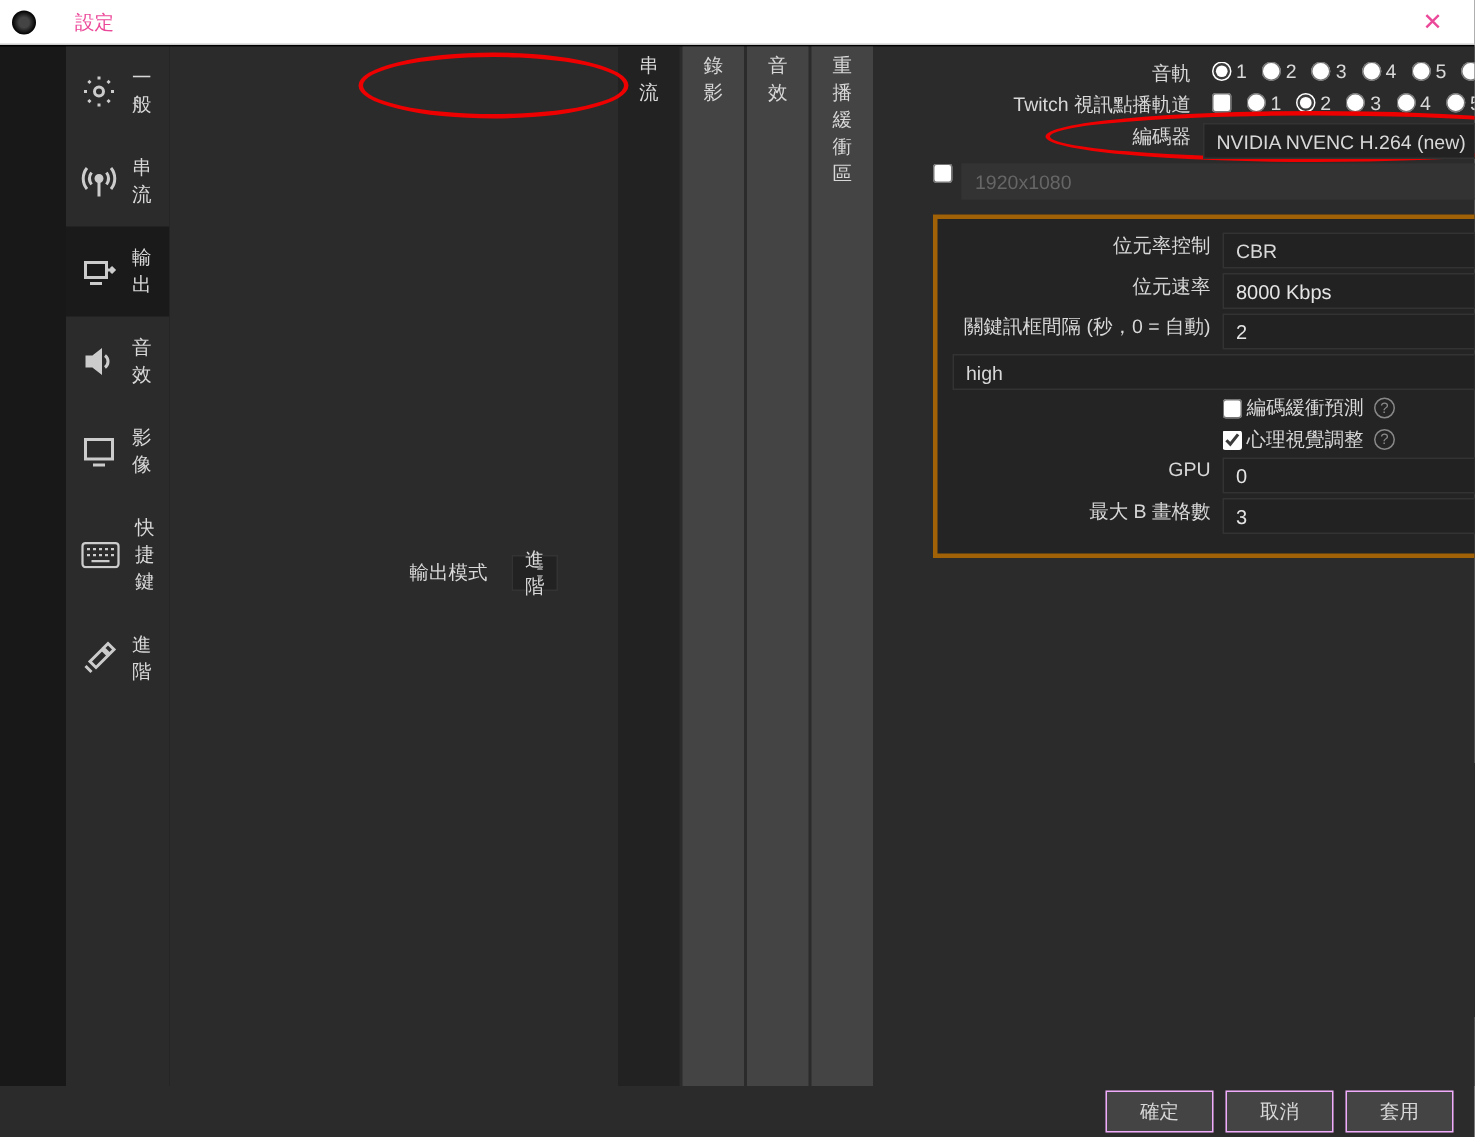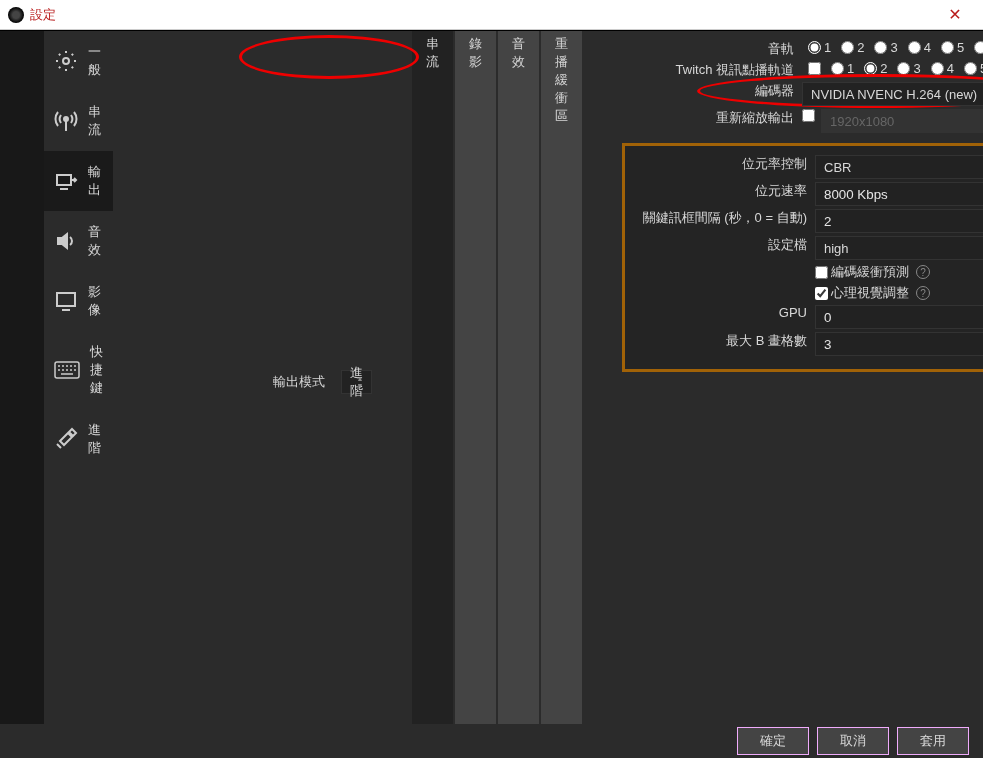--- a/index.html
+++ b/index.html
@@ -1,17 +1,17 @@
 <!DOCTYPE html>
 <html><head>
 <meta charset="utf-8">
 <style>
 * { box-sizing: border-box; margin: 0; padding: 0; }
 body { font-family: "Microsoft JhengHei", Arial, sans-serif; font-size: 13px; background: #fff; color: #d8d8d8; width: 983px; height: 758px; overflow: hidden; }
-.titlebar { height: 30px; background: #fff; display: flex; align-items: center; padding: 0 8px; border-bottom: 1px solid #ccc; color: #b91c1c; }
+.titlebar { height: 30px; background: #fff; display: flex; align-items: center; padding: 0 8px; border-bottom: 1px solid #ccc; color: #ec4899; gap: 20px; }
 .titlebar .obs-icon { width: 16px; height: 16px; border-radius: 50%; background: radial-gradient(circle, #444 30%, #000 70%); margin-right: 6px; }
 .titlebar .title { flex: 1; }
 .titlebar .close { width: 40px; text-align: center; font-size: 16px; cursor: pointer; }
 .window-body { display: flex; height: 694px; background: #181818; border-top: 1px solid #000; }
 .sidebar { width: 145px; background: #2b2b2b; display: flex; flex-direction: column; margin-left: 44px; }
 .sidebar-item { display: flex; align-items: center; padding: 12px 10px; cursor: pointer; color: #d8d8d8; gap: 10px; }
 .sidebar-item.active { background: #1a1a1a; }
 .sidebar-item .icon { width: 26px; height: 26px; display: flex; align-items: center; justify-content: center; }
 .main { flex: 1; background: #2b2b2b; display: flex; flex-direction: row; }
 .top-row { display: flex; align-items: center; margin: 18px 20px 10px 20px; gap: 8px; position: relative; }
@@ -193,21 +193,20 @@
       </div>
       <div class="row rel">
         <div class="annot" style="left:75px; top:-8px; width:360px; height:34px;"></div>
         <div class="lbl">編碼器</div>
         <div class="select big-select">
           <span>NVIDIA NVENC H.264 (new)</span>
           <div class="arrows">▲<br>▼</div>
         </div>
       </div>
       <div class="row">
-        <div class="lbl">重新縮放輸出</div>
         <input type="checkbox" style="margin-right: 6px;">
         <div class="select big-select disabled">
           <span>1920x1080</span>
           <div class="arrows">▼</div>
         </div>
       </div>
 
       <div class="panel">
         <div class="row">
           <div class="lbl">位元率控制</div>
@@ -224,21 +223,20 @@
           </div>
         </div>
         <div class="row">
           <div class="lbl">關鍵訊框間隔 (秒，0 = 自動)</div>
           <div class="select big-select rel">
             <input value="2" style="">
             <div class="spinner-arrows">▲<br>▼</div>
           </div>
         </div>
         <div class="row">
-          <div class="lbl">設定檔</div>
           <div class="select big-select">
             <span>high</span>
             <div class="arrows">▲<br>▼</div>
           </div>
         </div>
         <div class="row">
           <div class="lbl"></div>
           <label class="check-item">
             <input type="checkbox" style="">
               <span>編碼緩衝預測</span>

